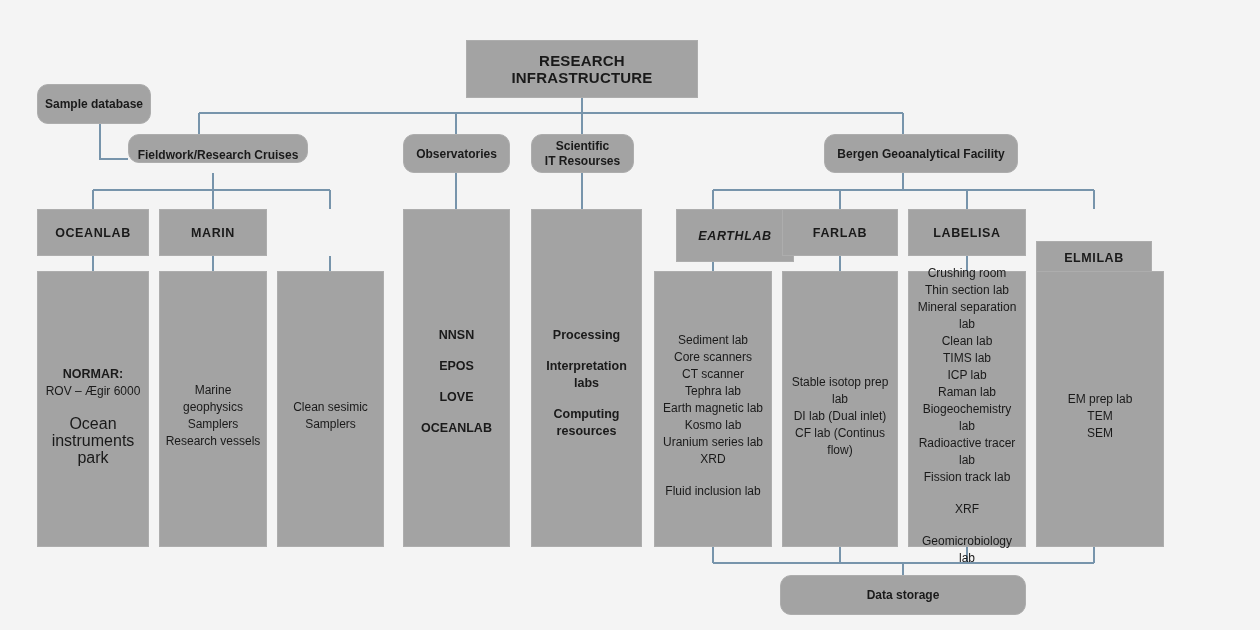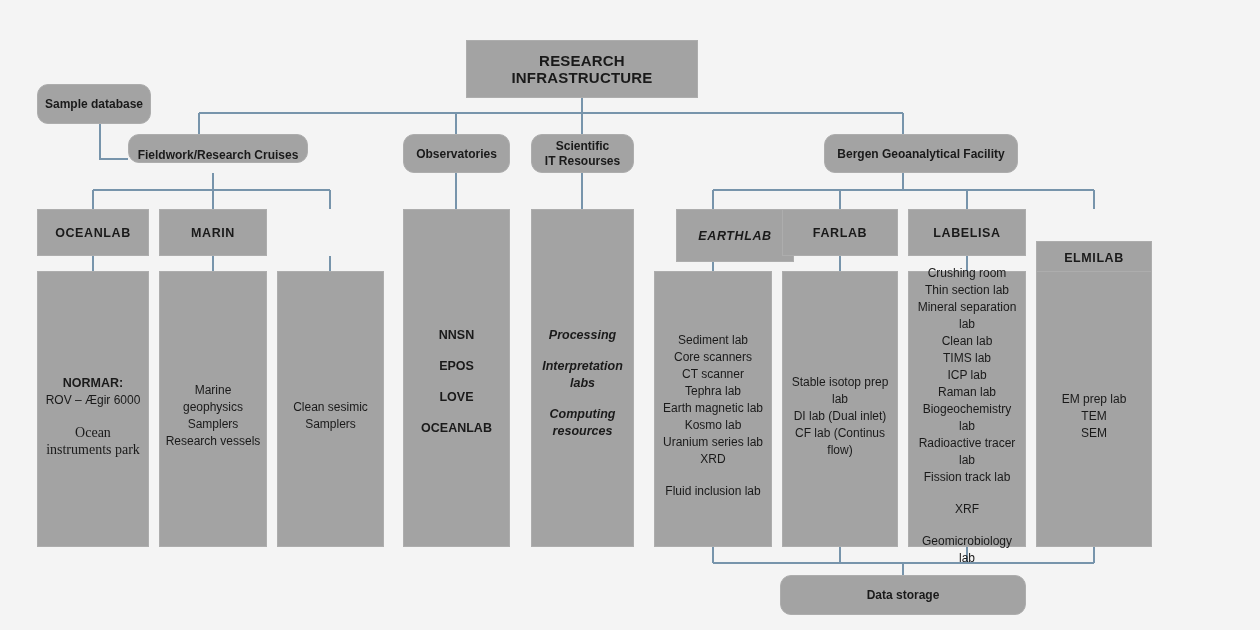--- a/index.html
+++ b/index.html
@@ -79,22 +79,21 @@
     margin-bottom: 14px;
   }
   .nm-title {
     font-weight: bold;
     font-size: 12.5px;
   }
   .nm-sub {
     font-size: 12px;
   }
   .nm-small {
-    font-size: 14px;
-    font-family: Liberation Serif, serif;
+    font-size: 16px;
   }
   .two-line {
     line-height: 15px;
   }
 </style>
 </head>
 <body>
 
 <div id="canvas">
 
@@ -216,21 +215,21 @@
 
   <div class="box col-box top-align bold-list" style="left:403px; top:209px; width:107px; height:338px; padding-top:22px;">
     <div class="col-inner">
       <span class="ln">NNSN</span>
       <span class="ln">EPOS</span>
       <span class="ln">LOVE</span>
       <span class="ln">OCEANLAB</span>
     </div>
   </div>
 
-  <div class="box col-box top-align bold-list" style="left:531px; top:209px; width:103px; height:338px; padding-top:24px;font-style:italic;">
+  <div class="box col-box top-align bold-list" style="left:531px; top:209px; width:111px; height:338px; padding-top:24px;">
     <div class="col-inner">
       <span class="ln">Processing</span>
       <span class="ln">Interpretation labs</span>
       <span class="ln" style="margin-bottom:0;">Computing</span>
       <span class="ln">resources</span>
     </div>
   </div>
 
   <div class="box col-box top-align" style="left:654px; top:271px; width:118px; height:276px;">
     <div class="col-inner">
@@ -264,21 +263,21 @@
       <span class="ln">ICP lab</span>
       <span class="ln">Raman lab</span>
       <span class="ln">Biogeochemistry lab</span>
       <span class="ln">Radioactive tracer lab</span>
       <span class="ln">Fission track lab</span>
       <span class="ln gap">XRF</span>
       <span class="ln gap">Geomicrobiology lab</span>
     </div>
   </div>
 
-  <div class="box col-box top-align" style="left:1036px; top:271px; width:116px; height:276px;">
+  <div class="box col-box top-align" style="left:1036px; top:271px; width:128px; height:276px;">
     <div class="col-inner">
       <span class="ln">EM prep lab</span>
       <span class="ln">TEM</span>
       <span class="ln">SEM</span>
     </div>
   </div>
 
   <div class="box node-box" style="left:780px; top:575px; width:246px; height:40px;">
     <span>Data storage</span>
   </div>

